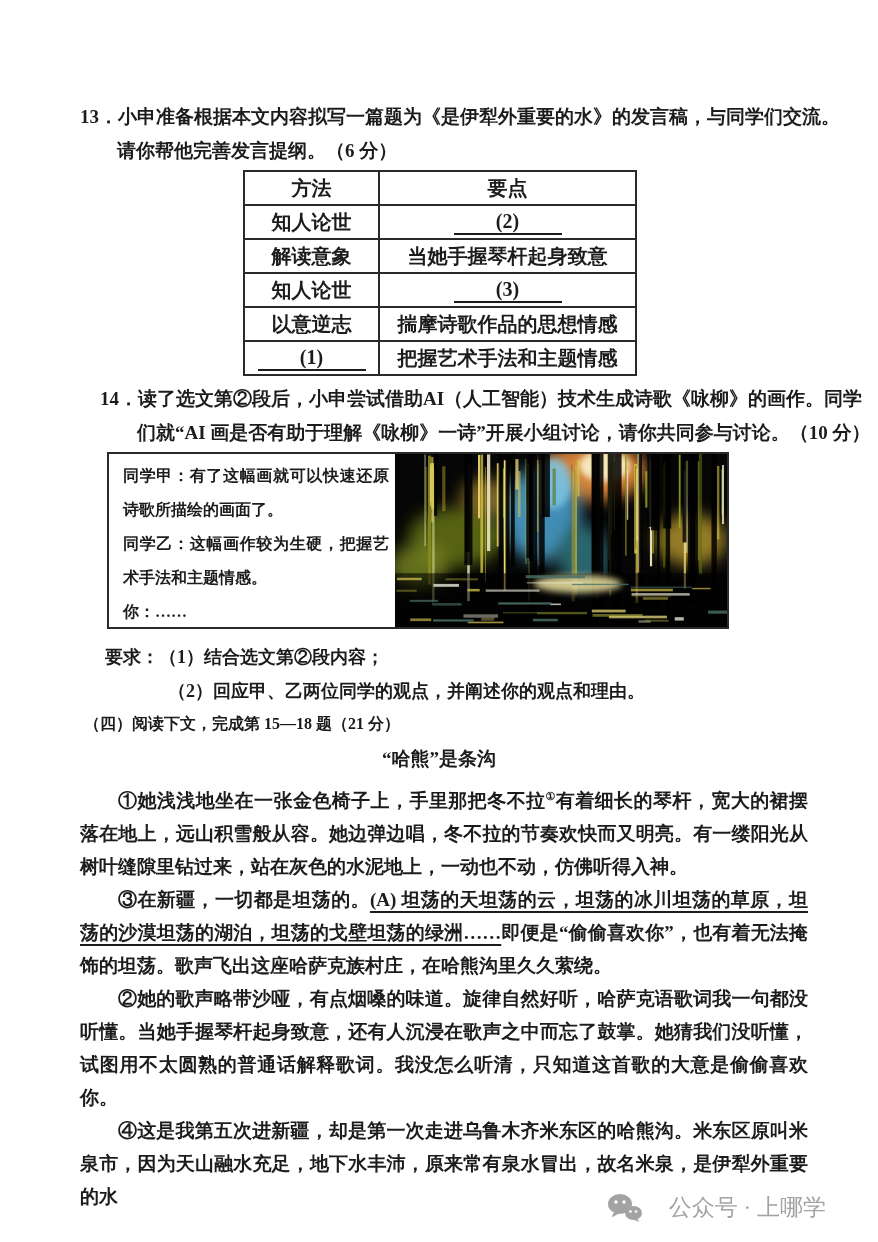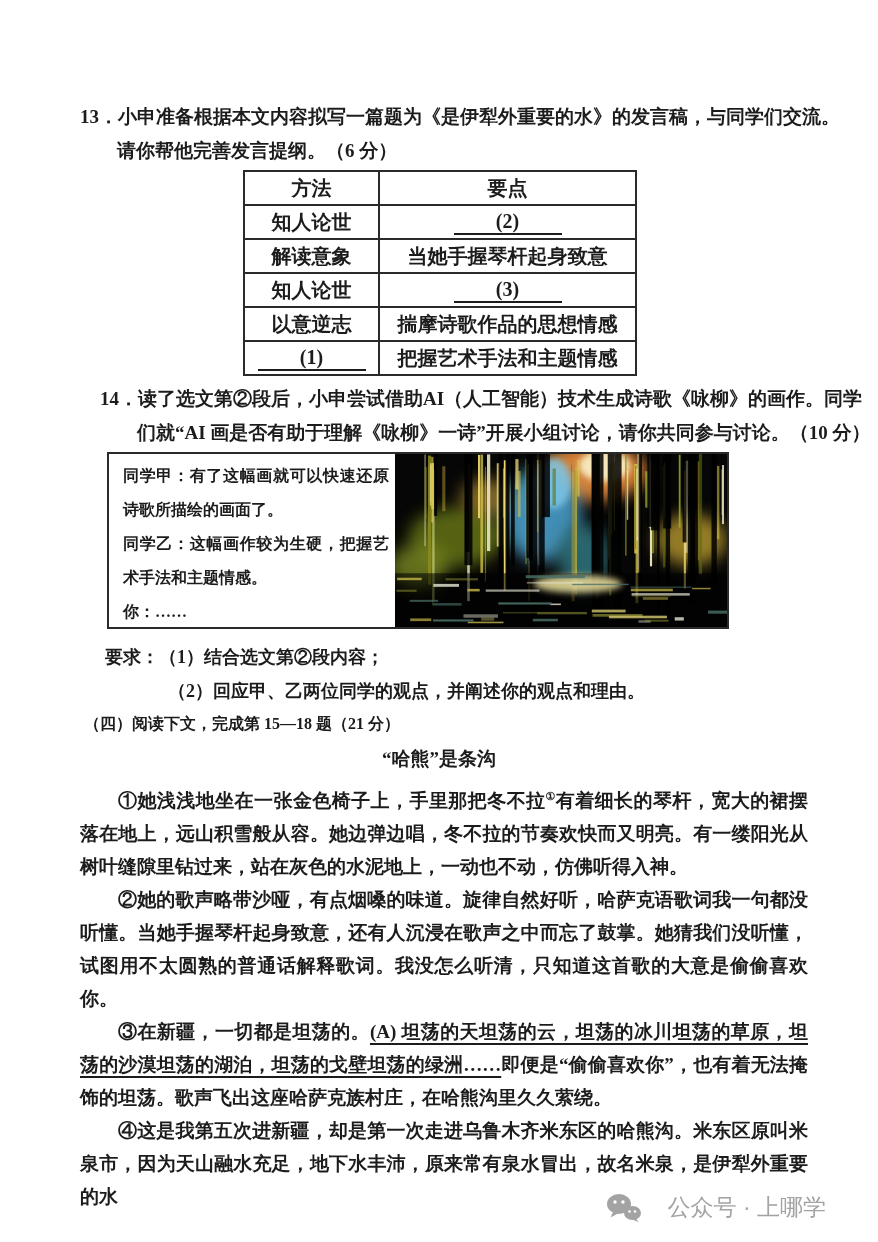--- a/index.html
+++ b/index.html
@@ -62,21 +62,21 @@
   .body-text p{margin:0;text-indent:2em;}
   .u{text-decoration:underline;text-underline-offset:5px;text-decoration-thickness:1.5px;}
   sup.note{font-size:11px;vertical-align:super;}
 
   
   .pageno{position:absolute;left:0;right:0;top:1155px;text-align:center;font-size:15px;color:#333;}
   .watermark{
     position:absolute;right:52px;top:1192px;
     display:flex;align-items:center;gap:26px;
     color:#a3a3a3;font-size:23px;
-    font-family:Liberation Sans, sans-serif;
+    font-family:Liberation Serif, serif;
   }
 </style>
 </head>
 <body>
 
 <div class="page">
 
   <section class="qblock" style="left:80px;top:100px;">
     <div class="qline"><span>13．</span><span>小申准备根据本文内容拟写一篇题为《是伊犁外重要的水》的发言稿，与同学们交流。</span></div>
     <div class="qline cont">请你帮他完善发言提纲。（6 分）</div>
@@ -279,22 +279,22 @@
   <section class="require">
     <div>要求：（1）结合选文第②段内容；</div>
     <div class="item2">（2）回应甲、乙两位同学的观点，并阐述你的观点和理由。</div>
   </section>
 
   <div class="sec-heading">（四）阅读下文，完成第 15—18 题（21 分）</div>
   <div class="sec-title">“哈熊”是条沟</div>
 
   <div class="body-text">
     <p><span>①她浅浅地坐在一张金色椅子上，手里那把冬不拉</span><sup class="note">①</sup><span>有着细长的琴杆，宽大的裙摆落在地上，远山积雪般从容。她边弹边唱，冬不拉的节奏欢快而又明亮。有一缕阳光从树叶缝隙里钻过来，站在灰色的水泥地上，一动也不动，仿佛听得入神。</span></p>
+    <p><span>③在新疆，一切都是坦荡的。</span><span class="u">(A) 坦荡的天坦荡的云，坦荡的冰川坦荡的草原，坦荡的沙漠坦荡的湖泊，坦荡的戈壁坦荡的绿洲……</span><span>即便是“偷偷喜欢你”，也有着无法掩饰的坦荡。歌声飞出这座哈萨克族村庄，在哈熊沟里久久萦绕。</span></p>
     <p>②她的歌声略带沙哑，有点烟嗓的味道。旋律自然好听，哈萨克语歌词我一句都没听懂。当她手握琴杆起身致意，还有人沉浸在歌声之中而忘了鼓掌。她猜我们没听懂，试图用不太圆熟的普通话解释歌词。我没怎么听清，只知道这首歌的大意是偷偷喜欢你。</p>
-    <p><span>③在新疆，一切都是坦荡的。</span><span class="u">(A) 坦荡的天坦荡的云，坦荡的冰川坦荡的草原，坦荡的沙漠坦荡的湖泊，坦荡的戈壁坦荡的绿洲……</span><span>即便是“偷偷喜欢你”，也有着无法掩饰的坦荡。歌声飞出这座哈萨克族村庄，在哈熊沟里久久萦绕。</span></p>
     <p>④这是我第五次进新疆，却是第一次走进乌鲁木齐米东区的哈熊沟。米东区原叫米泉市，因为天山融水充足，地下水丰沛，原来常有泉水冒出，故名米泉，是伊犁外重要的水</p>
   </div>
 
   <div class="pageno">5</div>
   <div class="watermark">
     <svg width="36" height="30" viewBox="0 0 36 30">
       <ellipse cx="13" cy="11" rx="12" ry="10" fill="#a3a3a3"></ellipse>
       <path d="M7 19 L4.5 24.5 L12 20.5 Z" fill="#a3a3a3"></path>
       <circle cx="9" cy="9" r="1.7" fill="#ffffff"></circle>
       <circle cx="17" cy="9" r="1.7" fill="#ffffff"></circle>

